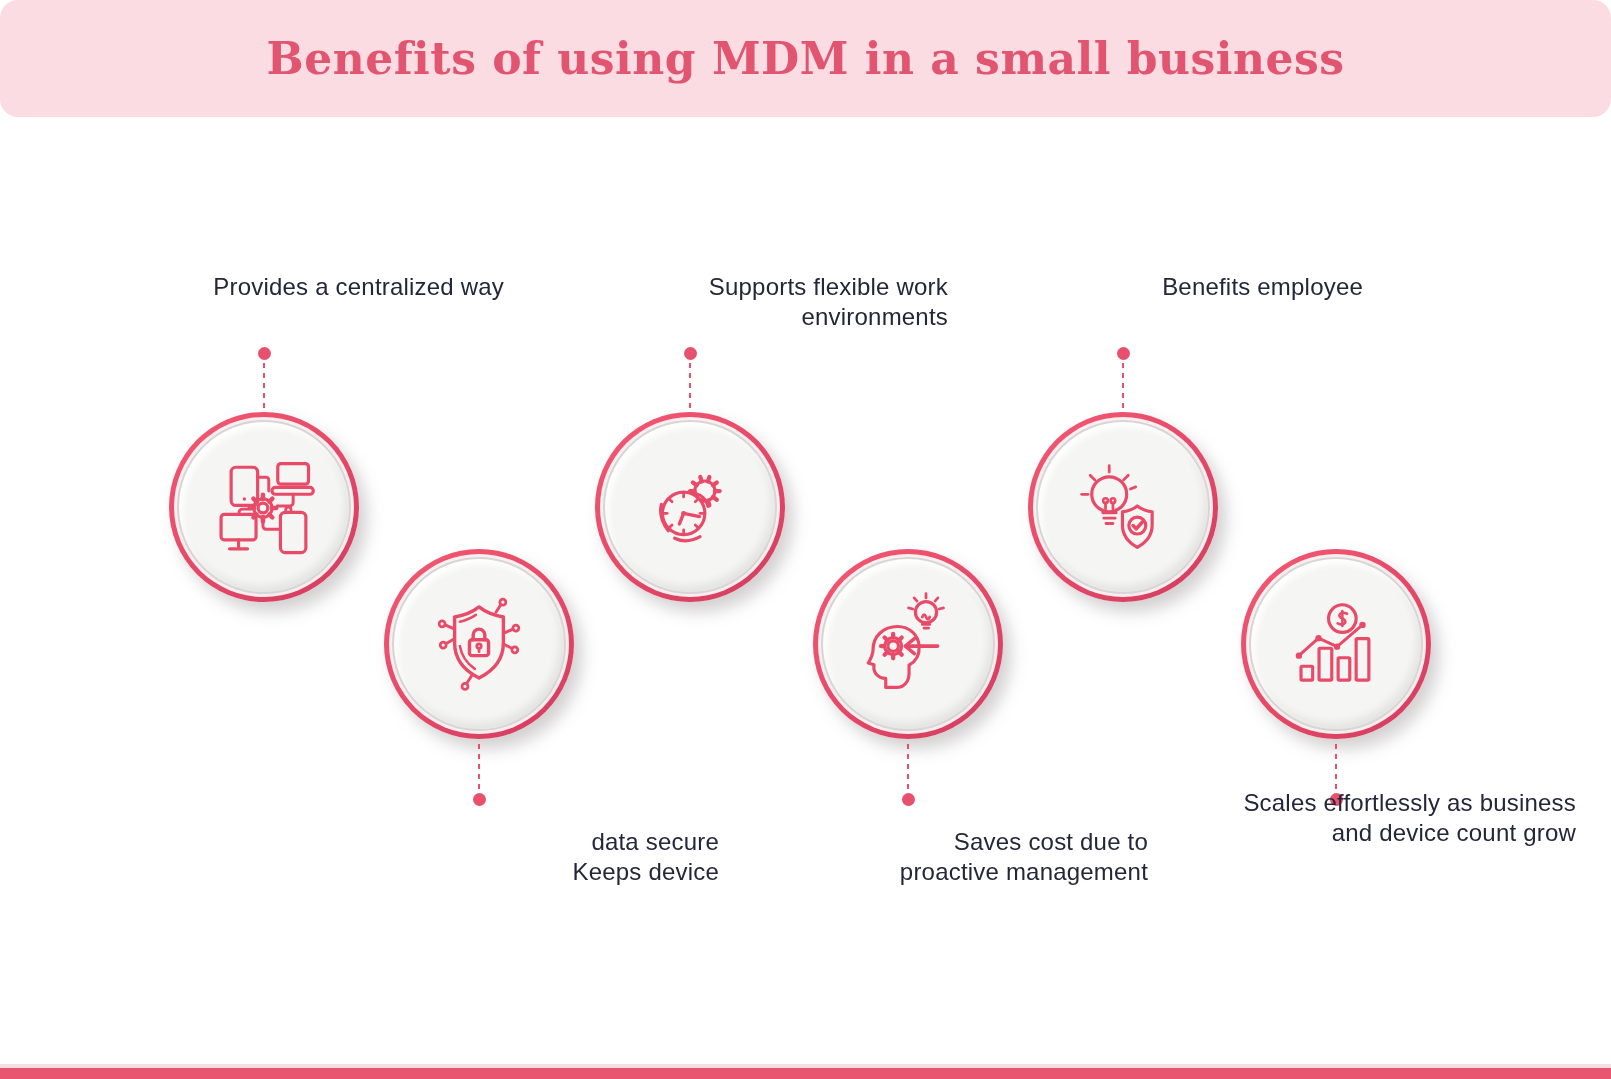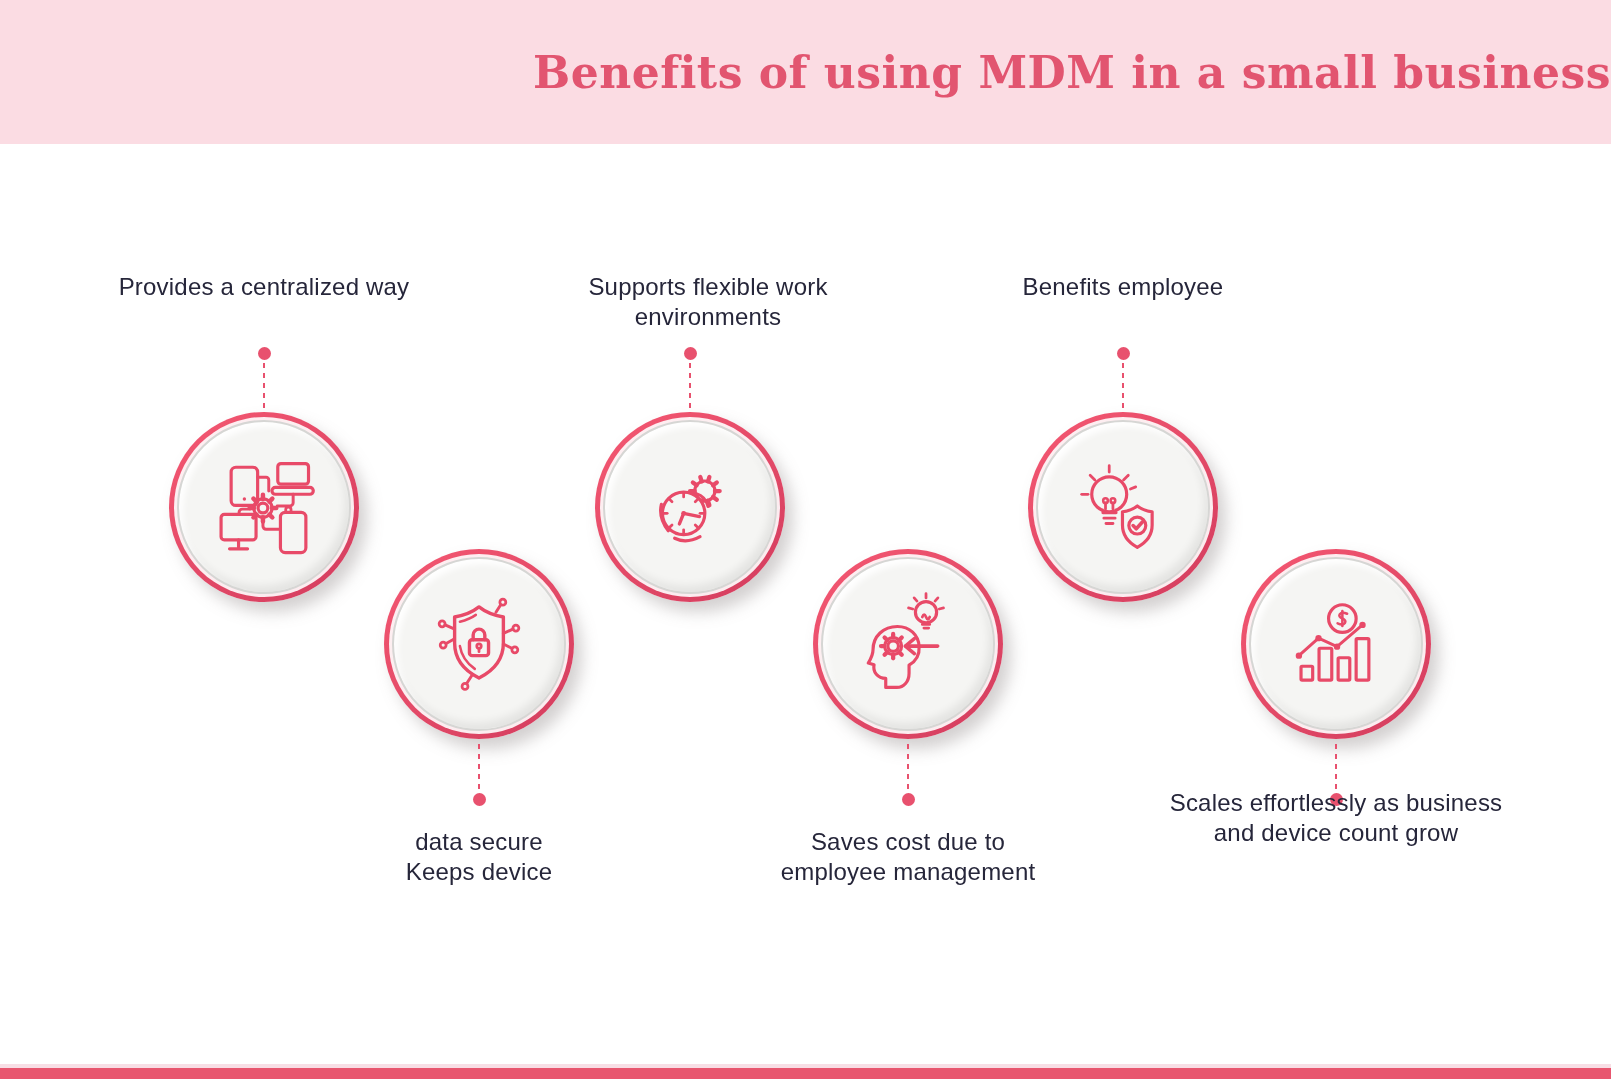--- a/index.html
+++ b/index.html
@@ -12,32 +12,32 @@
     --circle-rim:#d6d6d4;
     --bottom-bar:#e8566f;
     --bottom-bar-light:#f8dee5;
   }
   html,body{margin:0;padding:0;background:#ffffff;}
   .page{
     position:relative;width:1611px;height:1079px;background:#ffffff;
     overflow:hidden;font-family:"Liberation Sans", sans-serif;
   }
   .header{
-    position:absolute;left:0;top:0;width:1611px;height:144px;
+    position:absolute;left:0;top:0;width:1611px;height:117px;
     background:var(--header-bg);
-    display:flex;align-items:center;justify-content:flex-end;
+    display:flex;align-items:center;justify-content:center;border-radius:18px;
   }
   .title{
     font-family:"DejaVu Serif", serif;
     font-weight:700;font-size:44px;letter-spacing:0.5px;
     color:var(--title);margin:0;white-space:nowrap;
   }
   .item{display:contents;}
   .label{
-    position:absolute;width:480px;text-align:center;
+    position:absolute;width:480px;text-align:right;
     color:var(--label);font-size:24px;line-height:30px;
     font-weight:400;letter-spacing:0.2px;
   }
   .label span{display:block;}
   .dot{
     position:absolute;width:13px;height:13px;border-radius:50%;
     background:var(--connector);
   }
   .dash{
     position:absolute;width:2.5px;height:46px;
@@ -217,21 +217,21 @@
           <path d="M79.5 17 L83.5 16"></path>
         </g>
         <path stroke-width="2.6" d="M63.5 24.5 q1.75 -4.5 3.5 0 q1.75 4.5 3.5 0"></path>
         <path stroke-width="2.6" d="M63.5 31.5 h7 M65 35 h4.5"></path>
       </svg>
     </div>
     <div class="dash" style="left:906.75px;top:744px;"></div>
     <div class="dot" style="left:901.5px;top:792.5px;"></div>
     <div class="label" style="left:668px;top:827px;">
       <span>Saves cost due to</span>
-      <span>employee management</span>
+      <span>proactive management</span>
     </div>
   </div>
 
   
   <div class="item">
     <div class="label" style="left:883px;top:272px;">
       <span>Benefits employee</span>
     </div>
     <div class="dot" style="left:1116.5px;top:346.5px;"></div>
     <div class="dash" style="left:1121.75px;top:363px;"></div>

